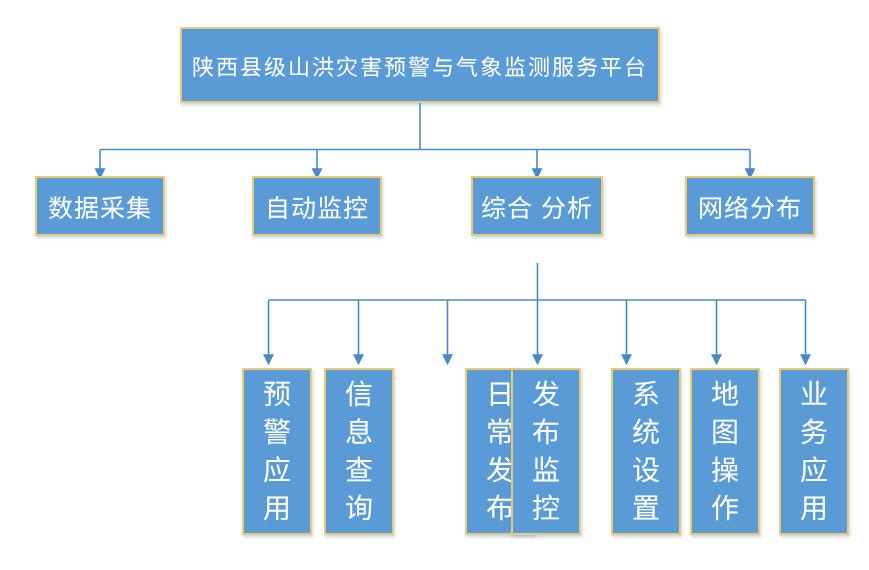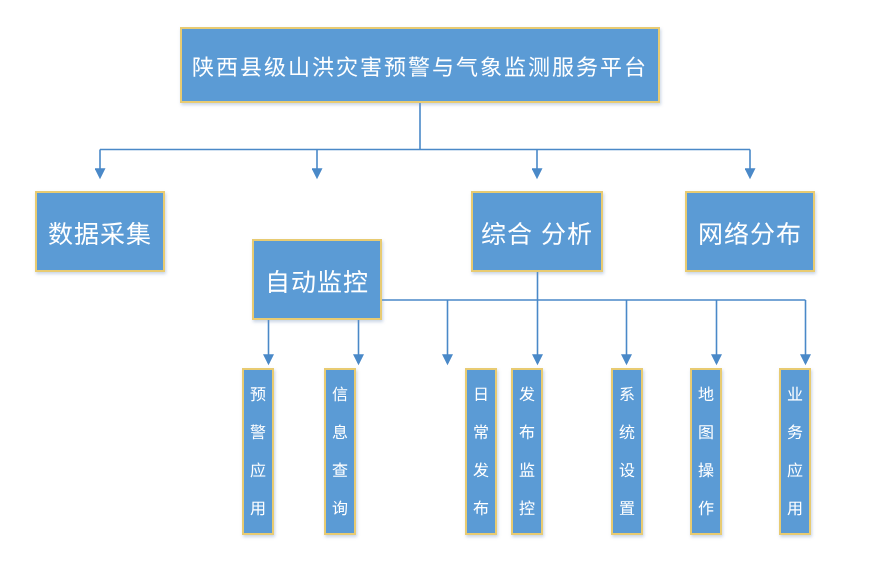--- a/index.html
+++ b/index.html
@@ -28,35 +28,35 @@
     box-shadow: 1px 2px 3px rgba(120, 150, 190, 0.40);
   }
   .node-root {
     left: 180px; top: 27px;
     width: 480px; height: 76px;
     font-size: 22px;
     letter-spacing: 2px;
     white-space: nowrap;
   }
   .node-l2 {
-    top: 191px;
-    width: 130px; height: 81px;
+    top: 176px;
+    width: 130px; height: 60px;
     font-size: 25px;
     letter-spacing: 1px;
     white-space: nowrap;
   }
   .node-l2 .lbl { text-align: center; }
   #n-l2-0 { left: 35px; }
-  #n-l2-1 { left: 252px; margin-top: 48px; }
+  #n-l2-1 { left: 252px; }
   #n-l2-2 { left: 471px; width: 132px; }
   #n-l2-3 { left: 685px; }
   .node-l3 {
     top: 368px;
-    width: 32px; height: 167px;
-    font-size: 16px;
+    width: 70px; height: 167px;
+    font-size: 28px;
   }
   .node-l3 .lbl {
     display: block;
     width: 1em;
     line-height: 38px;
     text-align: center;
     word-break: break-all;
     white-space: normal;
   }
   #n-l3-0 { left: 242px; }

